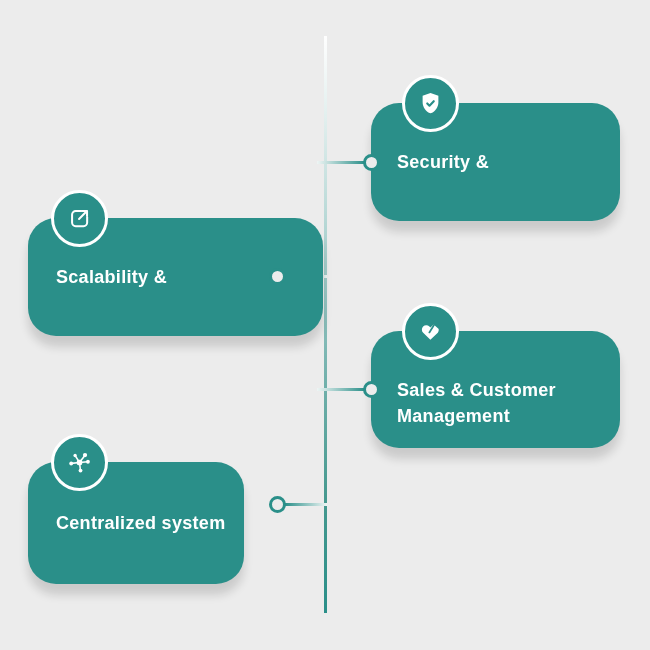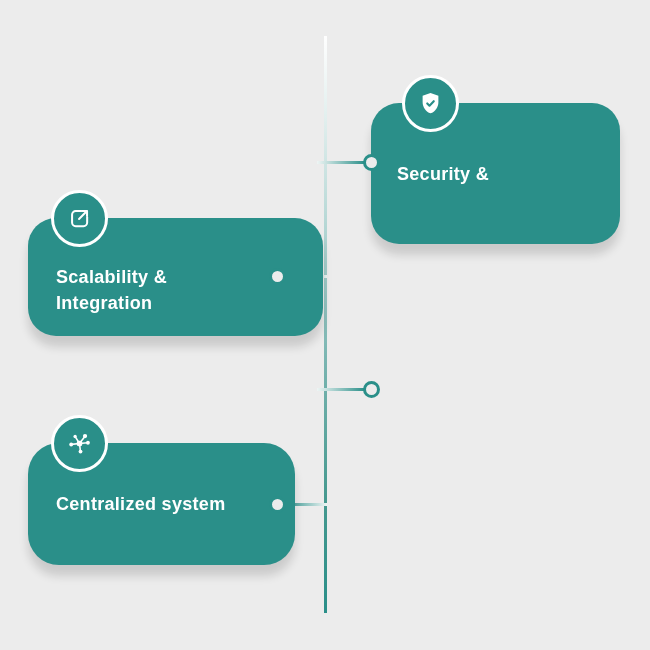--- a/index.html
+++ b/index.html
@@ -62,24 +62,24 @@
   .node.node-centralized { left: 269px; top: 496px; }
 
   
   .card {
     position: absolute;
     background: #2a8f89;
     border-radius: 28px;
     box-shadow: 0 11px 10px rgba(0,0,0,0.14);
     z-index: 3;
   }
-  .card-security    { left: 371px; top: 103px; width: 249px; height: 141px; }
+  .card-security    { left: 371px; top: 103px; width: 249px; height: 118px; }
   .card-scalability { left: 28px;  top: 218px; width: 295px; height: 118px; }
   .card-sales       { left: 371px; top: 331px; width: 249px; height: 117px; }
-  .card-centralized { left: 28px;  top: 443px; width: 267px; height: 122px; border-radius: 31px; }
+  .card-centralized { left: 28px;  top: 462px; width: 216px; height: 122px; }
 
   .card-label {
     position: absolute;
     top: 50%;
     transform: translateY(-13px);
     color: #ffffff;
     font-size: 18px;
     font-weight: 700;
     letter-spacing: 0.3px;
     line-height: 26px;
@@ -133,24 +133,35 @@
   <div class="card card-scalability side-left">
     <div class="badge">
       <svg viewBox="0 0 24 24">
         <path d="M13.6 5.4H8.6A3.2 3.2 0 0 0 5.4 8.6v7a3.2 3.2 0 0 0 3.2 3.2h7a3.2 3.2 0 0 0 3.2-3.2v-5" fill="none" stroke="#ffffff" stroke-width="1.8" stroke-linecap="round"></path>
         <path d="M11.6 12.4l6.8-6.8" fill="none" stroke="#ffffff" stroke-width="1.8" stroke-linecap="round"></path>
         <path d="M14.4 5.3h4.3v4.3" fill="none" stroke="#ffffff" stroke-width="1.8" stroke-linecap="round" stroke-linejoin="round"></path>
       </svg>
     </div>
     <div class="card-label">
       <div>Scalability &amp;</div>
-      <div>Integration</div>
     </div>
   </div>
 
+  <div class="card card-sales side-right">
+    <div class="badge">
+      <svg viewBox="0 0 24 24">
+        <path d="M11.9 19.4 5.5 13.1a3.9 3.9 0 0 1 5.5-5.6l.9.9 2.9-2.6 4.5 4a4.6 4.6 0 0 1-.8 3.3z" fill="#ffffff"></path>
+        <path d="M15.2 6.1l-4.2 6.7" fill="none" stroke="#2a8f89" stroke-width="1.6" stroke-linecap="round"></path>
+      </svg>
+    </div>
+    <div class="card-label">
+      <div>Sales &amp; Customer</div>
+      <div>Management</div>
+    </div>
+  </div>
 
   <div class="card card-centralized side-left">
     <div class="badge">
       <svg viewBox="0 0 24 24">
         <g stroke="#ffffff" stroke-width="1.4">
           <line x1="12" y1="12" x2="16.9" y2="5.6"></line>
           <line x1="12" y1="12" x2="19.2" y2="11.4"></line>
           <line x1="12" y1="12" x2="12.8" y2="18.9"></line>
           <line x1="12" y1="12" x2="4.9" y2="12.8"></line>
           <line x1="12" y1="12" x2="8.3" y2="6.1"></line>

